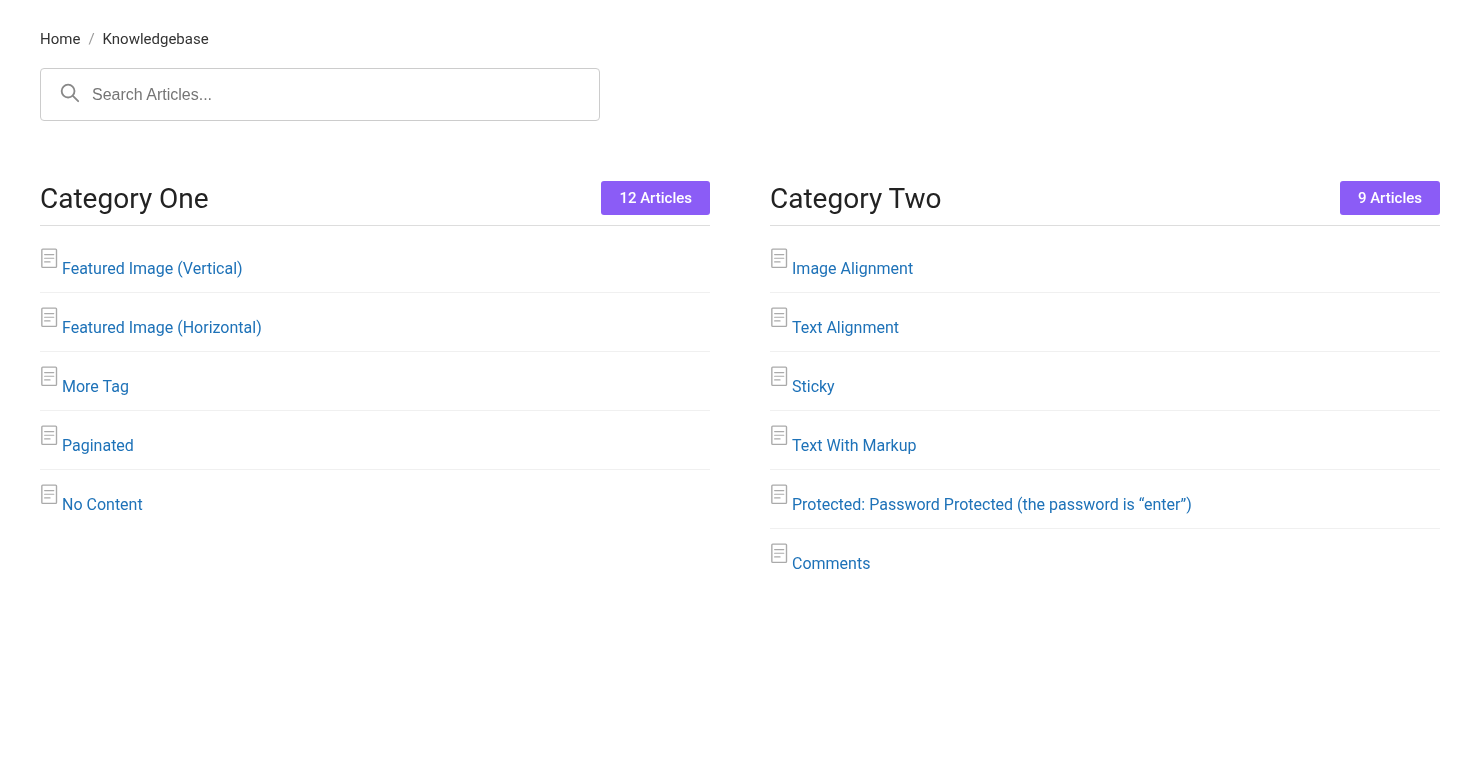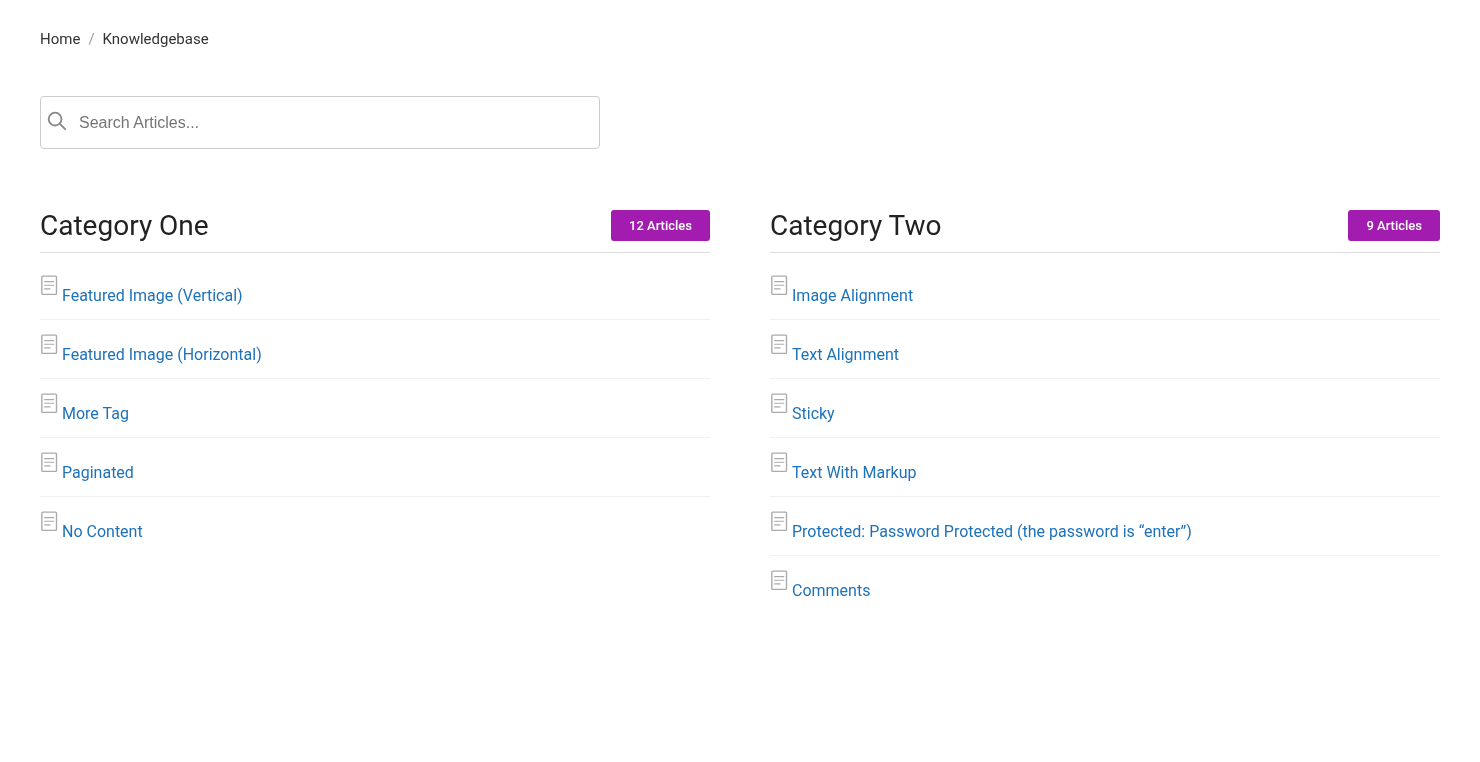--- a/index.html
+++ b/index.html
@@ -19,37 +19,37 @@
       max-width: 1480px;
       padding: 30px 40px;
     }
 
     .breadcrumb {
       display: flex;
       align-items: center;
       gap: 8px;
       font-size: 15px;
       color: #333;
-      margin-bottom: 48px;
+      margin-bottom: 20px;
     }
 
     .breadcrumb-separator {
       color: #999;
     }
 
     .search-container {
       margin-bottom: 60px;
     }
 
     .search-box {
       display: flex;
       align-items: center;
       border: 1px solid #ccc;
       border-radius: 4px;
-      padding: 12px 4px;
+      padding: 12px 17px;
       width: 560px;
       gap: 12px;
     }
 
     .search-icon-wrap {
       color: #888;
       font-size: 20px;
       flex-shrink: 0;
     }
 
@@ -79,23 +79,23 @@
       margin-bottom: 10px;
     }
 
     .category-title {
       font-size: 28px;
       font-weight: 400;
       color: #222;
     }
 
     .articles-badge {
-      background: #a21caf;
+      background: #8b5cf6;
       color: #fff;
-      font-size: 13px;
+      font-size: 15px;
       font-weight: 500;
       padding: 8px 18px;
       border-radius: 3px;
     }
 
     .category-divider {
       border: none;
       border-top: 1px solid #ddd;
       margin-bottom: 8px;
     }

